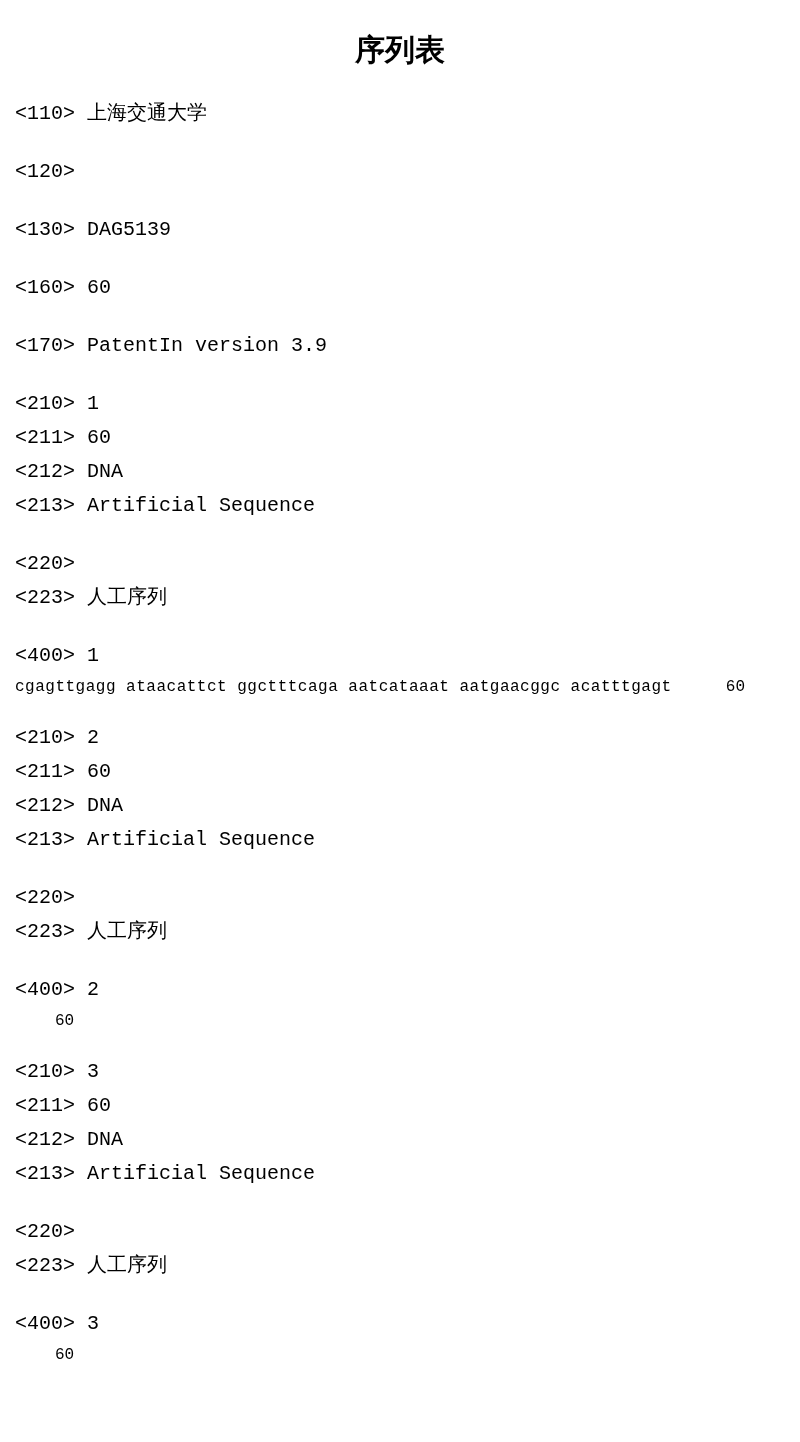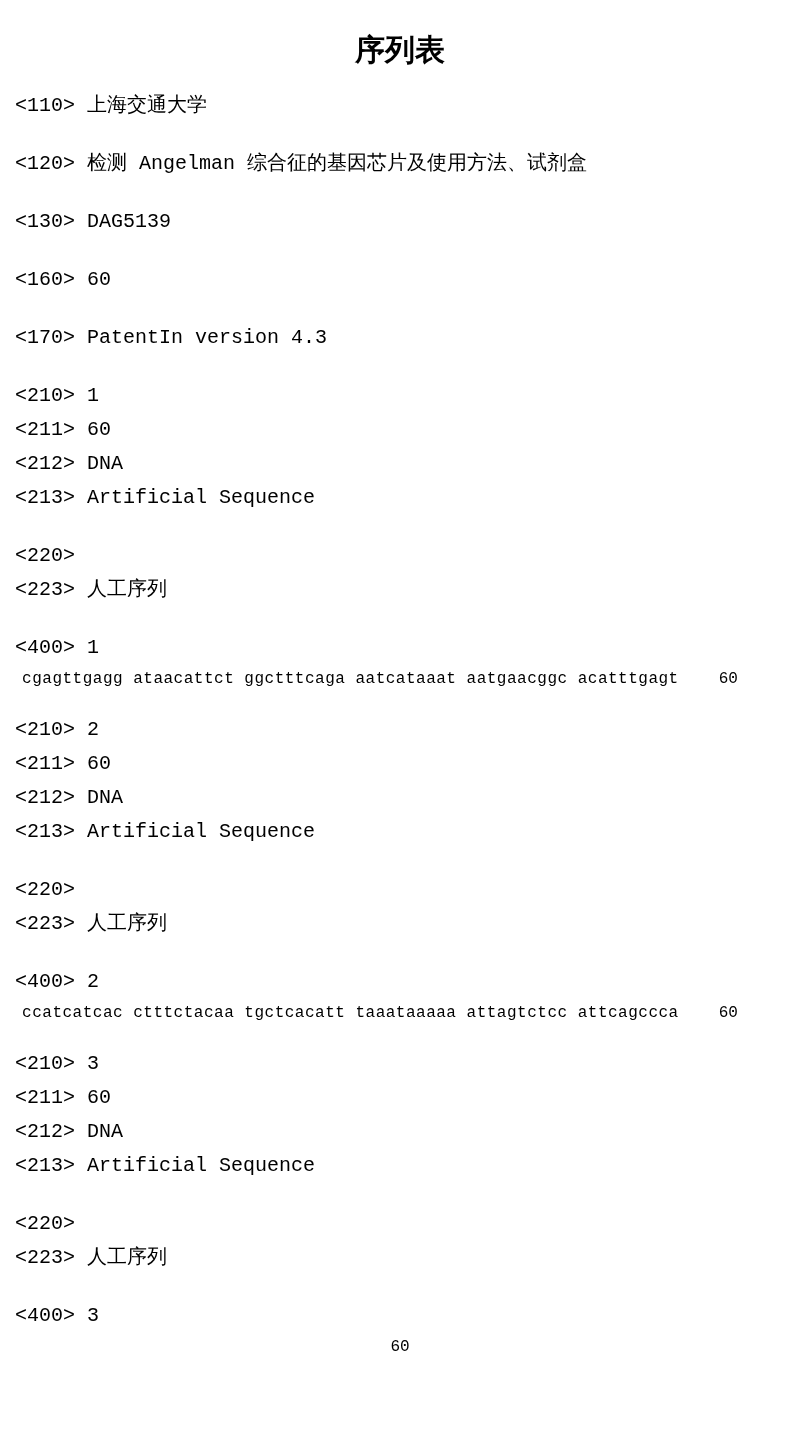--- a/index.html
+++ b/index.html
@@ -12,21 +12,21 @@
       height: 1442px;
       background: #ffffff;
       font-family: 'SimSun', 'Courier New', monospace;
       color: #000000;
       padding: 30px 15px;
     }
     .title {
       text-align: center;
       font-size: 30px;
       font-weight: bold;
-      margin-bottom: 20px;
+      margin-bottom: 28px;
       font-family: 'SimSun', serif;
     }
     .entry {
       font-size: 20px;
       line-height: 1.5;
       margin-bottom: 4px;
       display: flex;
       font-family: 'Courier New', monospace;
     }
     .tag {
@@ -37,21 +37,21 @@
       display: inline-block;
     }
     .spacer {
       height: 24px;
     }
     .seq-row {
       font-size: 16px;
       font-family: 'Courier New', monospace;
       line-height: 1.5;
       display: flex;
-      justify-content: center;
+      justify-content: space-between;
       padding-right: 40px;
     }
     .seq-text {
       letter-spacing: 0.5px;
     }
     .seq-num {
       margin-left: 40px;
     }
   </style>
 </head>
@@ -60,39 +60,38 @@
 <div class="title">序列表</div>
 
 <div class="entry">
   <span class="tag">&lt;110&gt;</span>
   <span class="value">上海交通大学</span>
 </div>
 <div class="spacer"></div>
 
 <div class="entry">
   <span class="tag">&lt;120&gt;</span>
-  <span class="value">检测 Angelman 综合征的基因芯片及使用方法、试剂盒</span>
 </div>
 <div class="spacer"></div>
 
 <div class="entry">
   <span class="tag">&lt;130&gt;</span>
   <span class="value">DAG5139</span>
 </div>
 <div class="spacer"></div>
 
 <div class="entry">
   <span class="tag">&lt;160&gt;</span>
   <span class="value">60</span>
 </div>
 <div class="spacer"></div>
 
 <div class="entry">
   <span class="tag">&lt;170&gt;</span>
-  <span class="value">PatentIn version 4.3</span>
+  <span class="value">PatentIn version 3.9</span>
 </div>
 <div class="spacer"></div>
 
 <div class="entry">
   <span class="tag">&lt;210&gt;</span>
   <span class="value">1</span>
 </div>
 <div class="entry">
   <span class="tag">&lt;211&gt;</span>
   <span class="value">60</span>
@@ -147,21 +146,20 @@
 <div class="entry">
   <span class="tag">&lt;223&gt;</span>
   <span class="value">人工序列</span>
 </div>
 <div class="spacer"></div>
 <div class="entry">
   <span class="tag">&lt;400&gt;</span>
   <span class="value">2</span>
 </div>
 <div class="seq-row">
-  <span class="seq-text">ccatcatcac ctttctacaa tgctcacatt taaataaaaa attagtctcc attcagccca</span>
   <span class="seq-num">60</span>
 </div>
 <div class="spacer"></div>
 
 <div class="entry">
   <span class="tag">&lt;210&gt;</span>
   <span class="value">3</span>
 </div>
 <div class="entry">
   <span class="tag">&lt;211&gt;</span>

